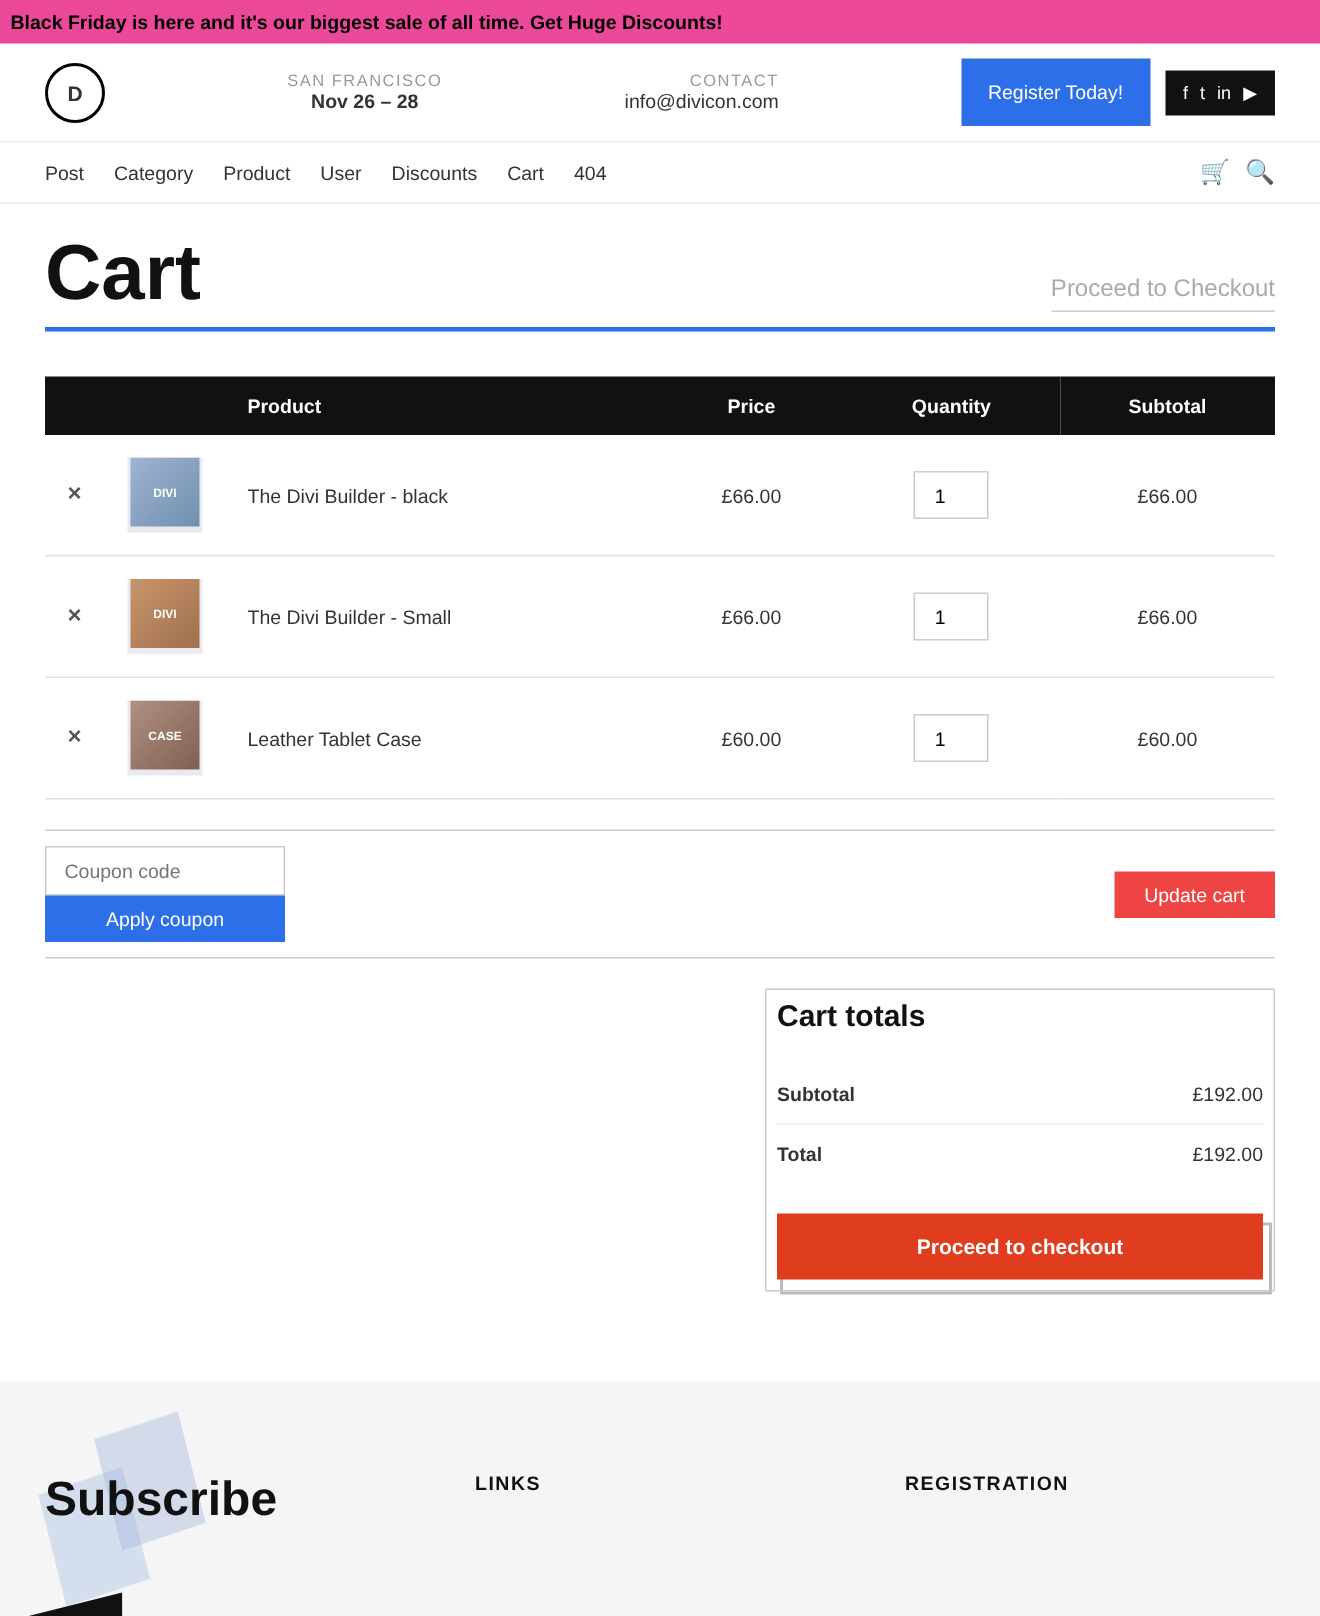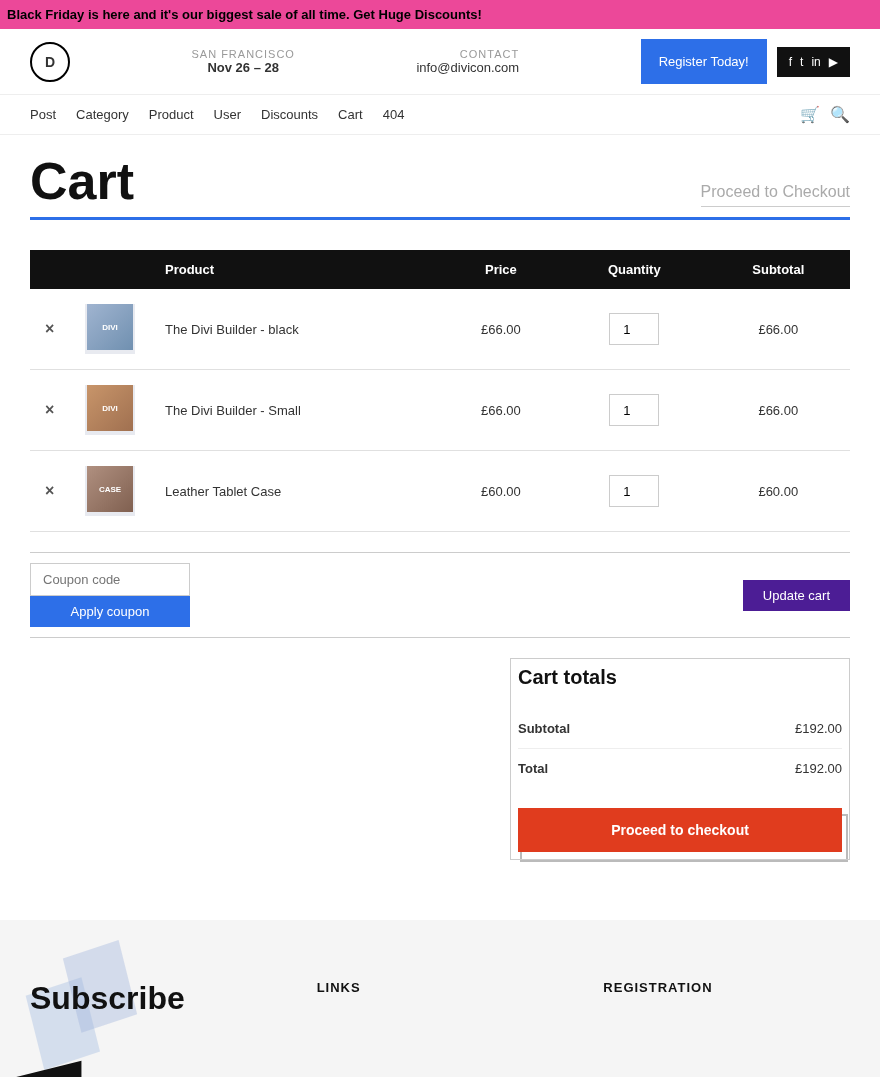--- a/index.html
+++ b/index.html
@@ -200,21 +200,21 @@
     }
     .apply-coupon-btn {
       background: #2d6fe8;
       color: #fff;
       border: none;
       padding: 8px 18px;
       font-size: 13px;
       cursor: pointer;
     }
     .update-cart-btn {
-      background: #4c1d95;
+      background: #ef4444;
       color: #fff;
       border: none;
       padding: 8px 20px;
       font-size: 13px;
       cursor: pointer;
     }
 
     
     .cart-totals-wrapper {
       display: flex;

